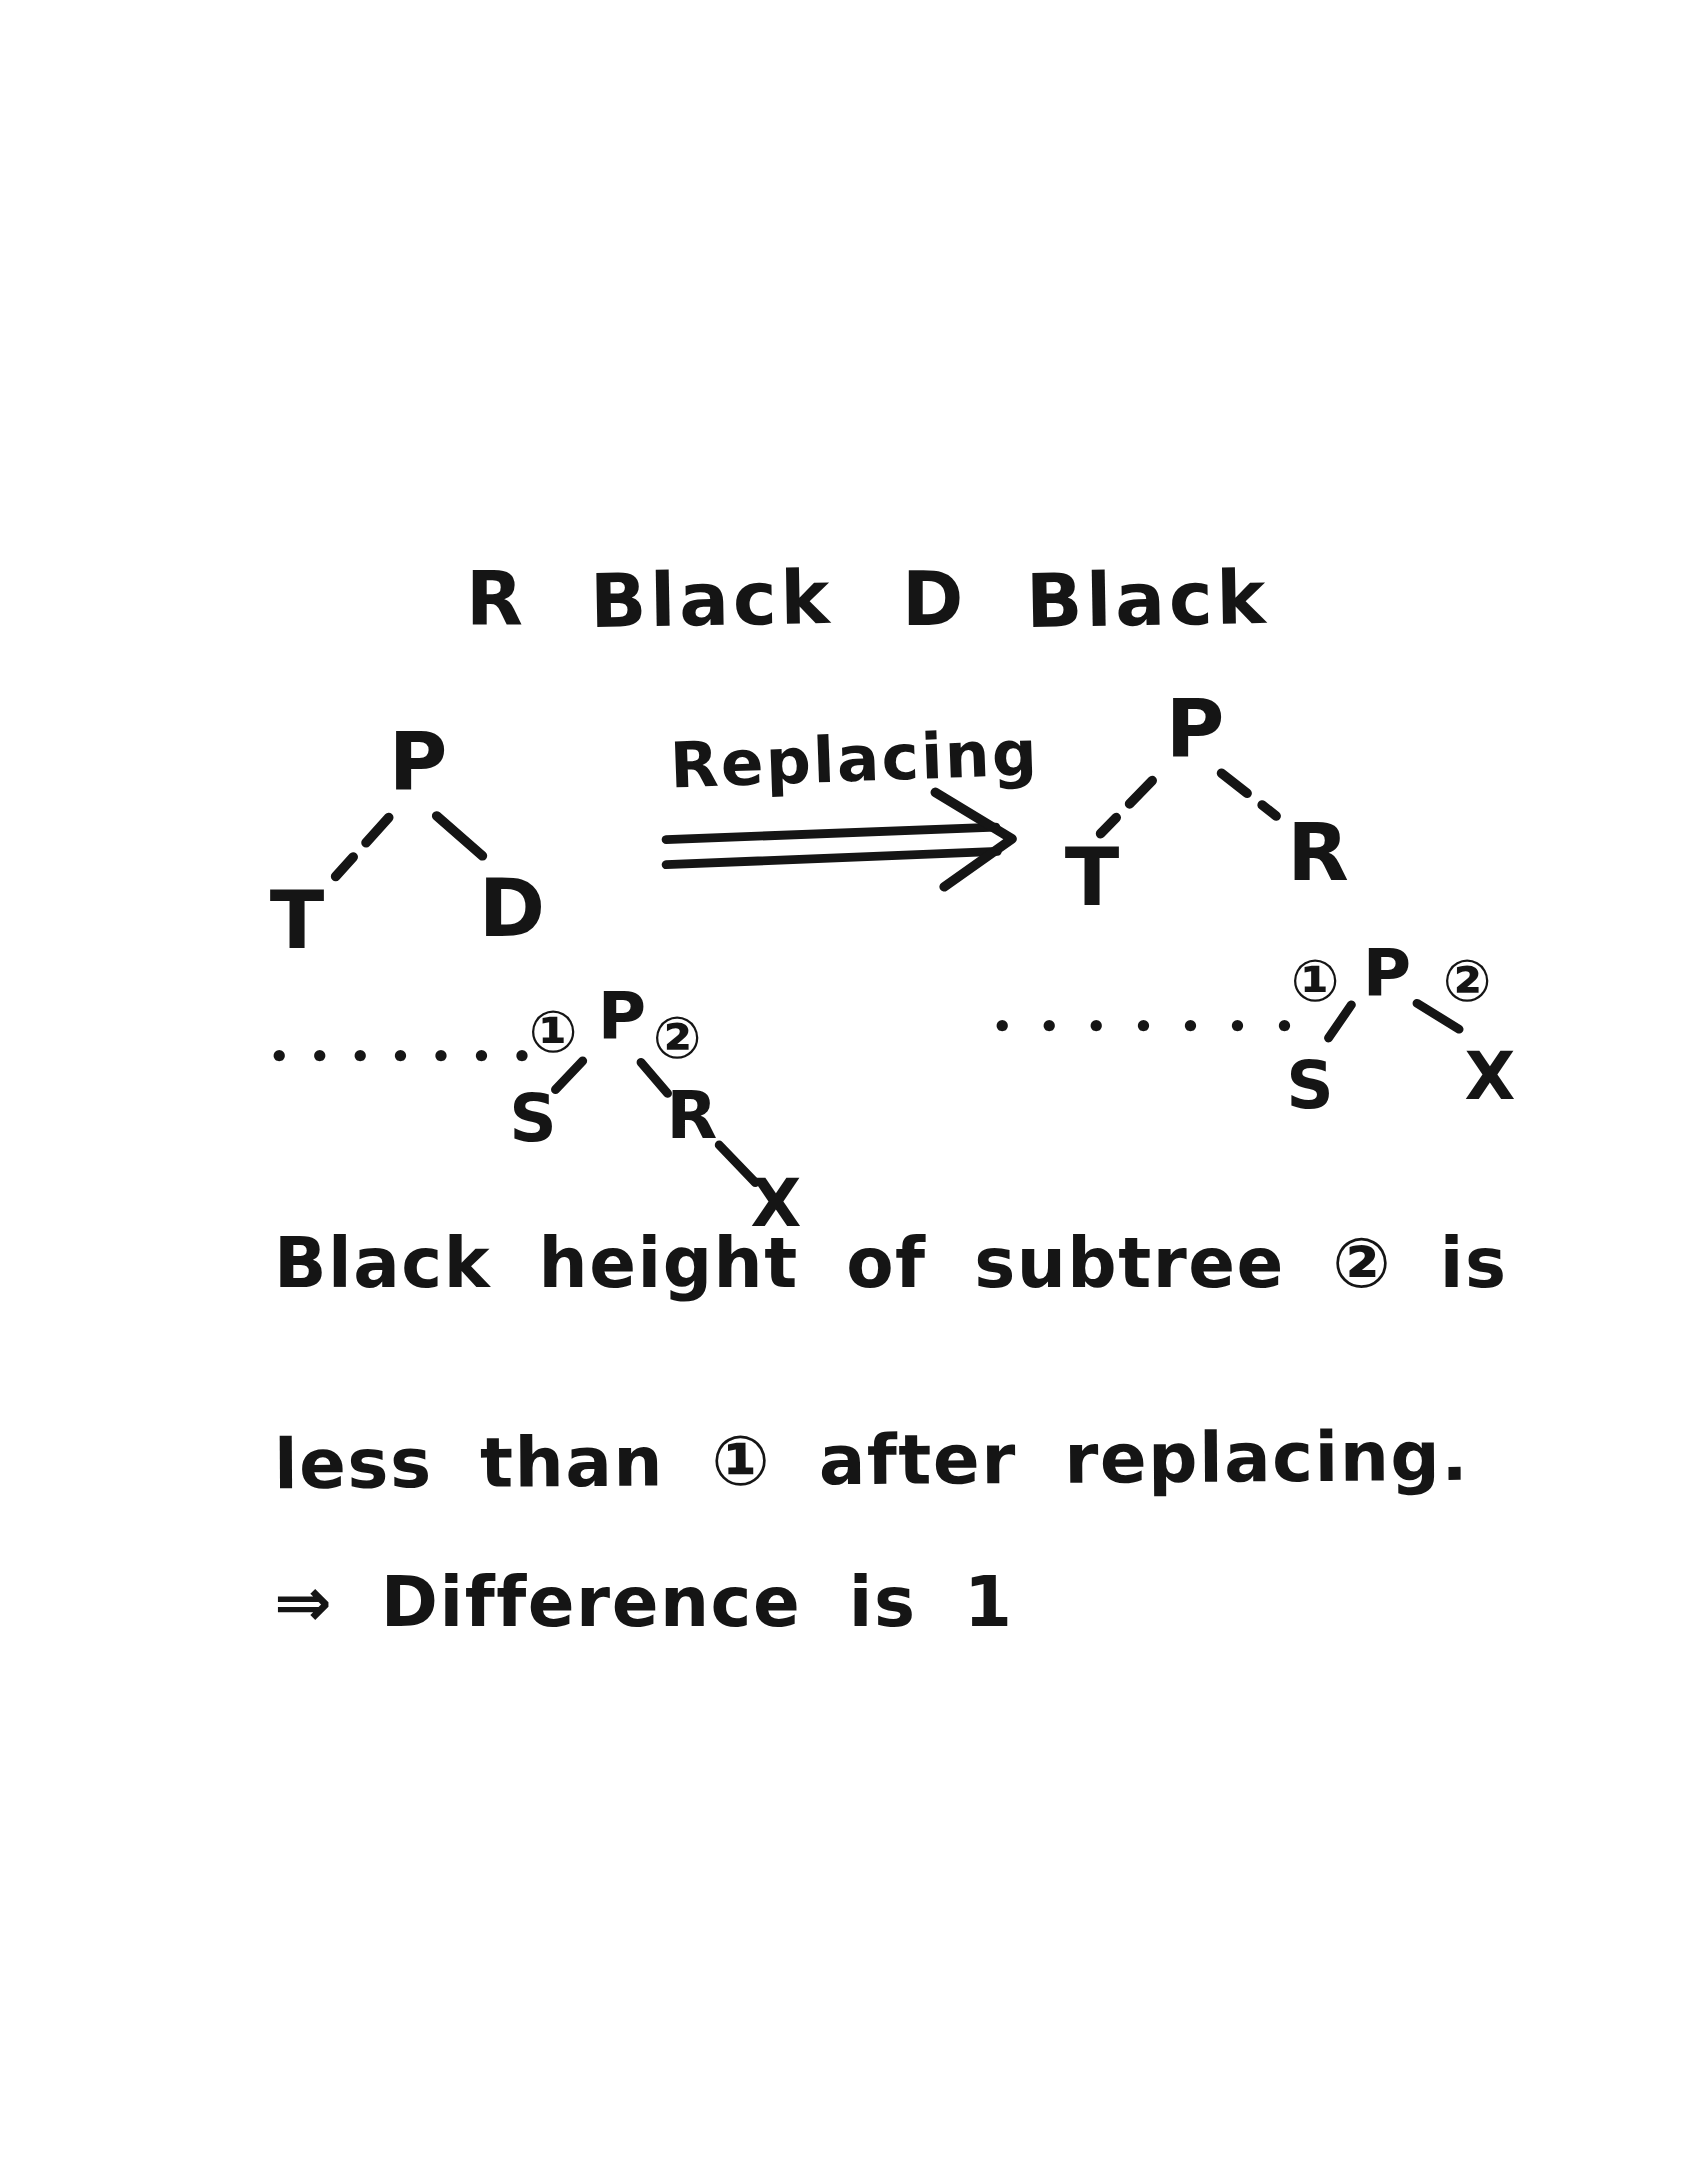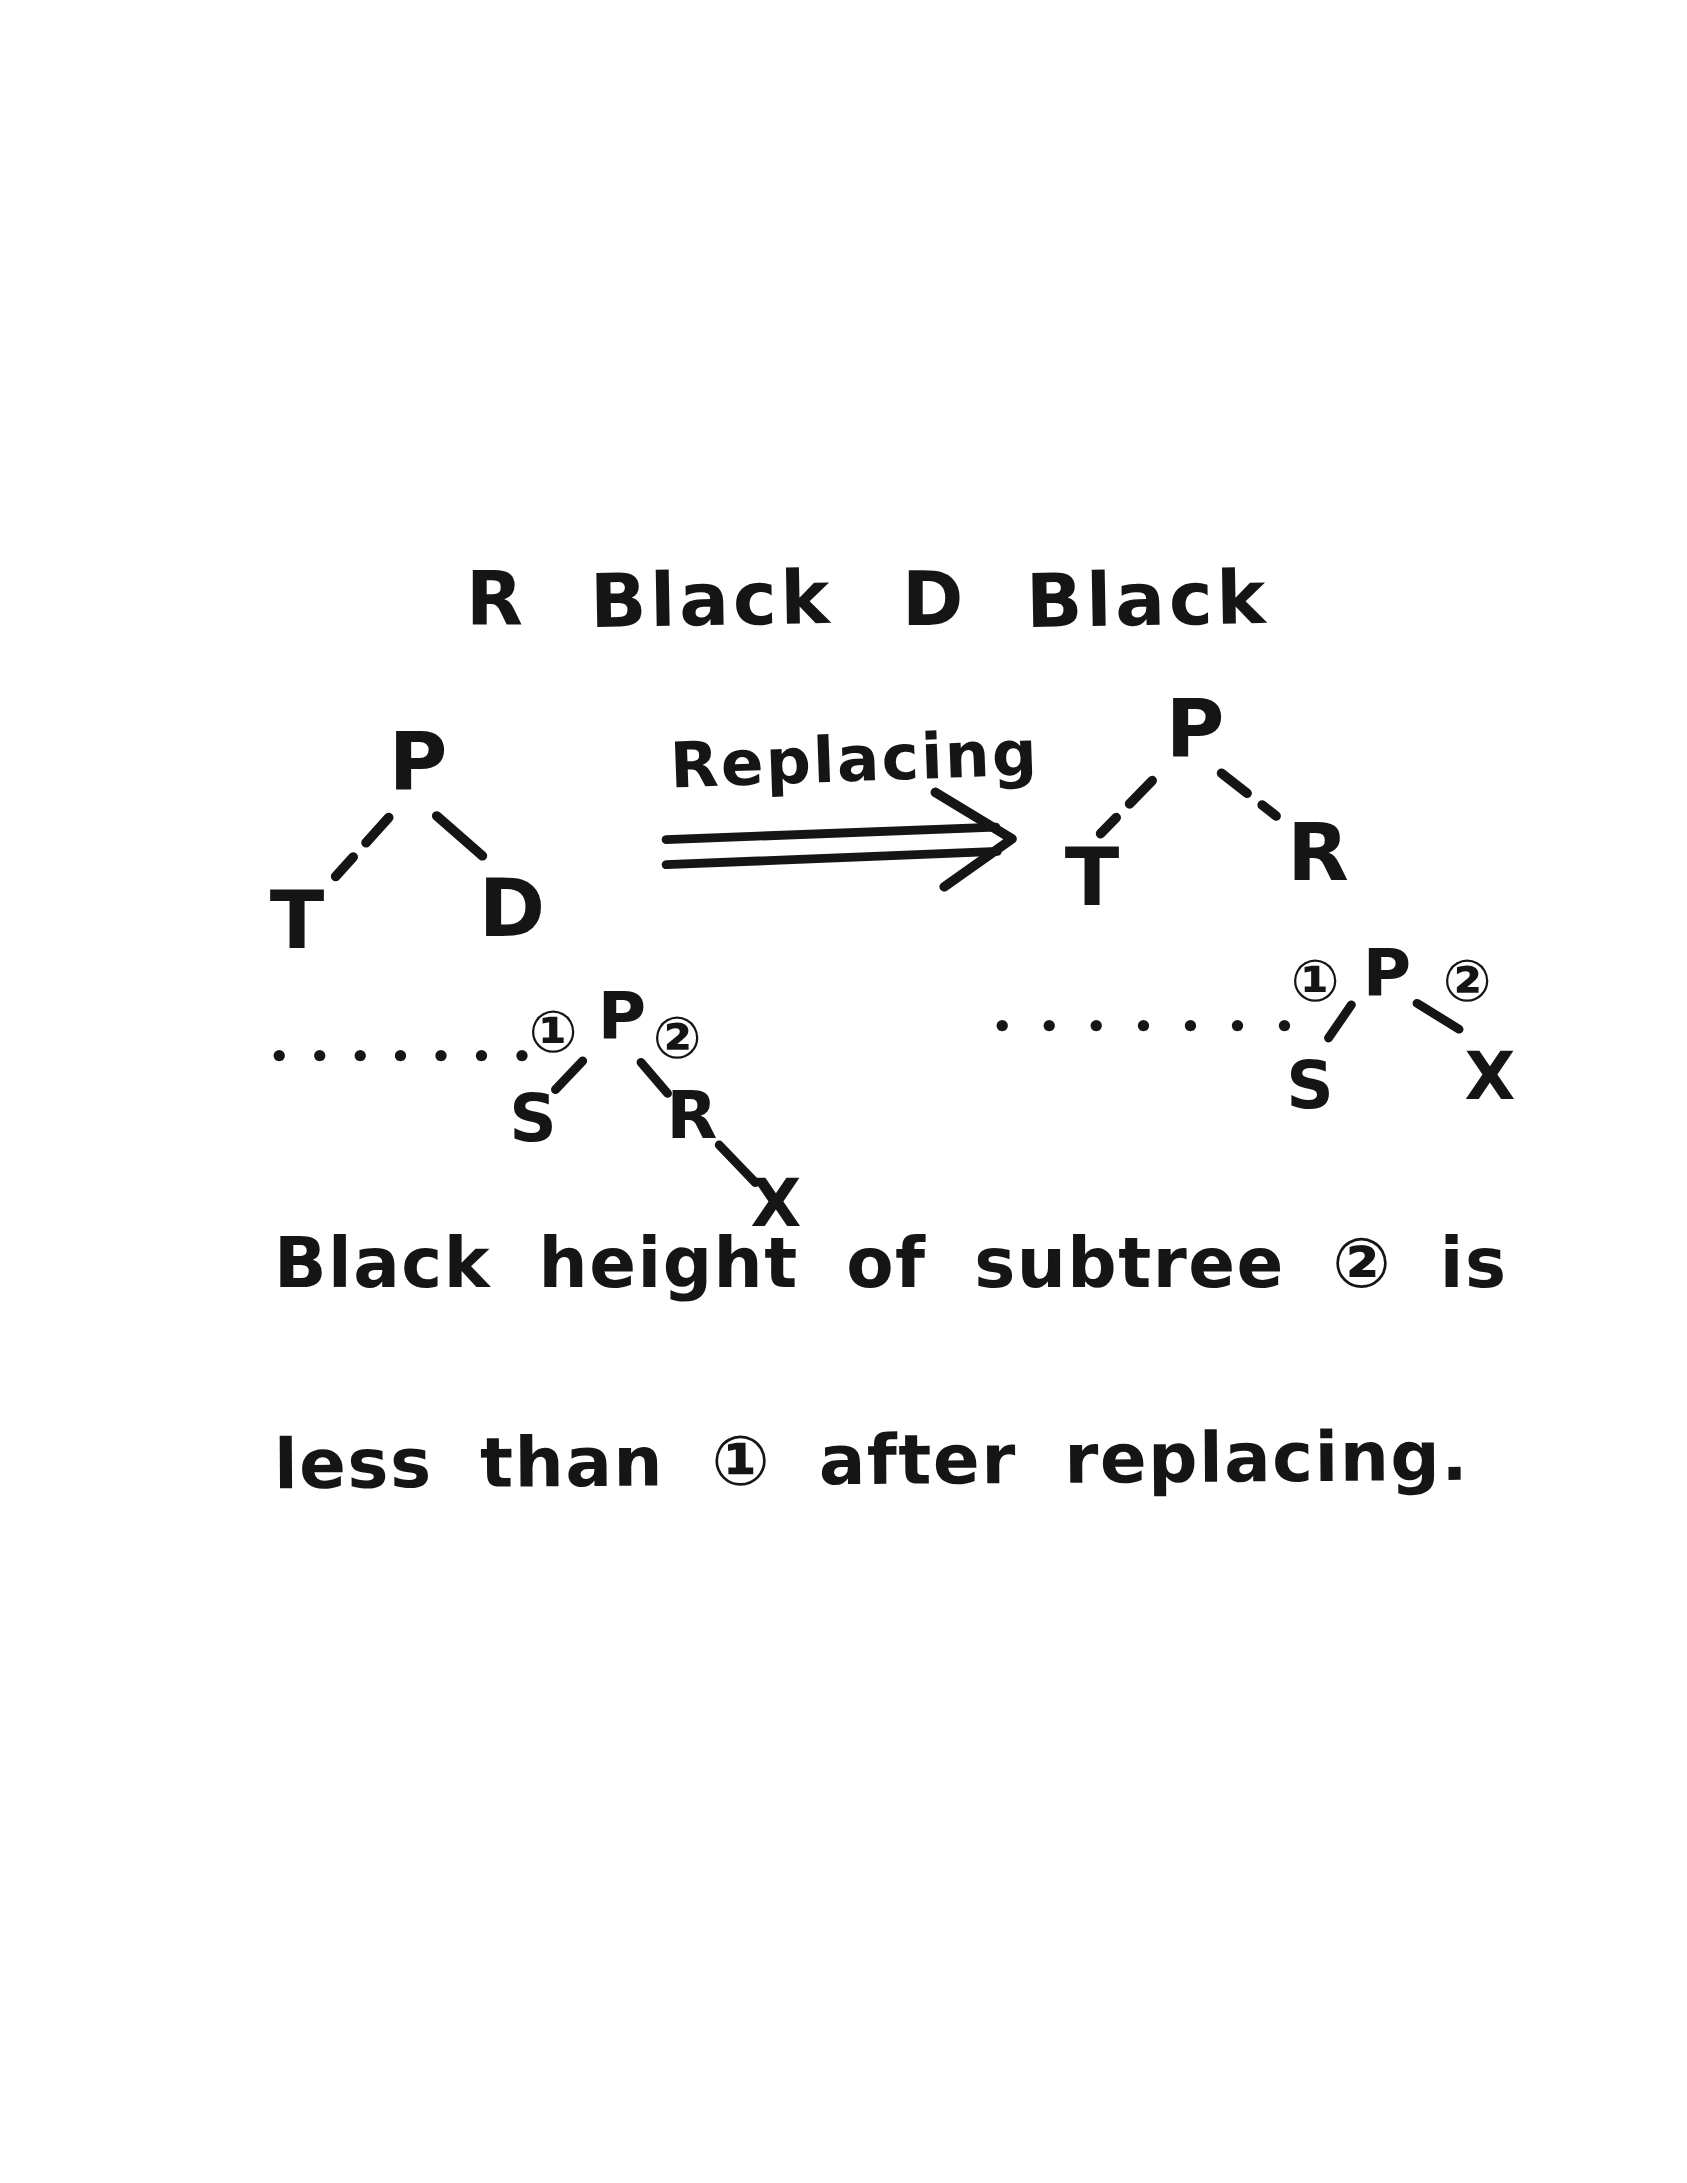--- a/index.html
+++ b/index.html
@@ -85,15 +85,16 @@
 
   <span class="hand dots dots-right">•••••••</span>
   <span class="hand node circnum" style="left:1315px; top:981px;">①</span>
   <span class="hand node subnode" style="left:1387px; top:974px;">P</span>
   <span class="hand node circnum" style="left:1467px; top:981px;">②</span>
   <span class="hand node subnode" style="left:1310px; top:1086px;">S</span>
   <span class="hand node subnode" style="left:1490px; top:1077px;">X</span>
 
   <span class="hand note-line nl1">Black height of subtree ② is</span>
   <span class="hand note-line nl2">less than ① after replacing.</span>
+  <span class="hand note-line nl3">⇒ Difference is 1</span>
 
 </div>
 
 
 </body></html>

